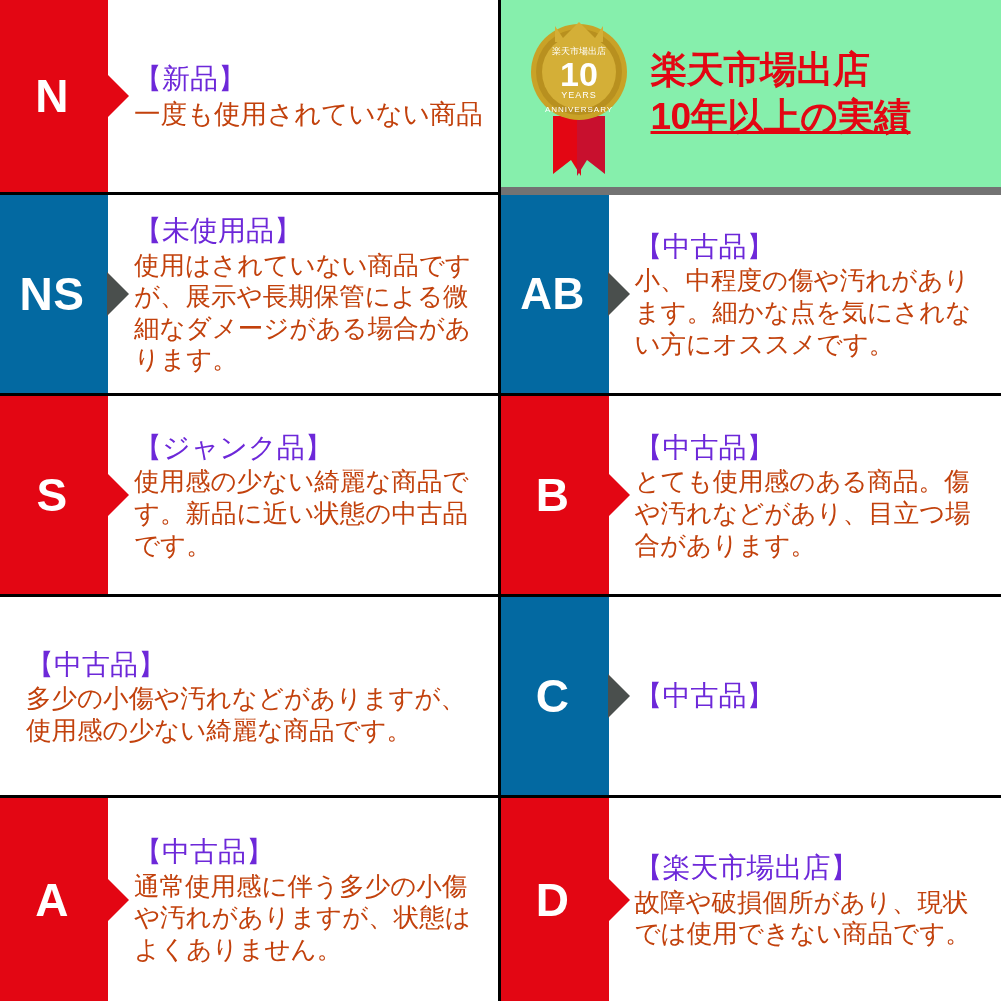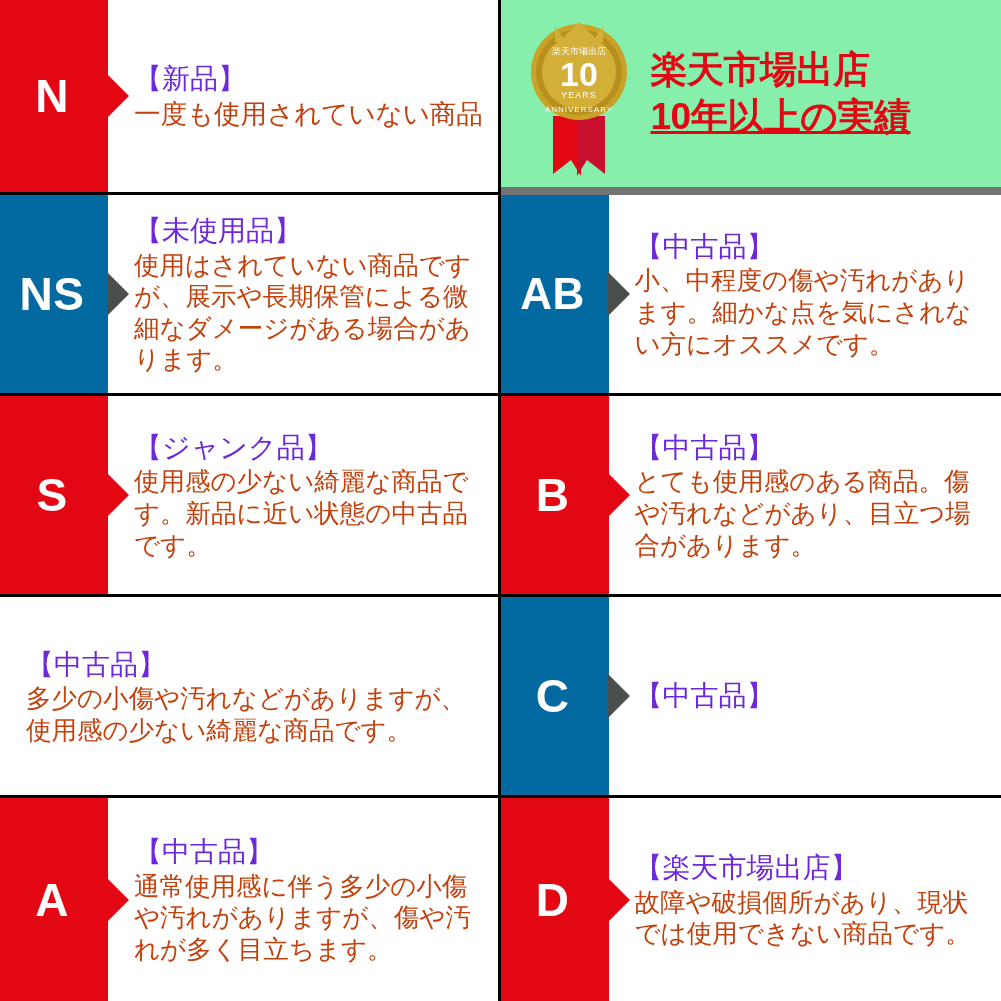--- a/index.html
+++ b/index.html
@@ -252,21 +252,21 @@
       </div>
     </div>
 
     <div class="cell row-last">
       <div class="rank red">
         <span class="rank-text">A</span>
         <span class="notch"></span>
       </div>
       <div class="desc">
         <div class="title">【中古品】</div>
-        <div class="body tight">通常使用感に伴う多少の小傷や汚れがありますが、傷や汚れが多く目立ちます。</div>
+        <div class="body tight">通常使用感に伴う多少の小傷や汚れがありますが、状態はよくありません。</div>
       </div>
     </div>
 
     <div class="cell col-right row-last">
       <div class="rank red">
         <span class="rank-text">D</span>
         <span class="notch"></span>
       </div>
       <div class="desc">
         <div class="title">【楽天市場出店】</div>

